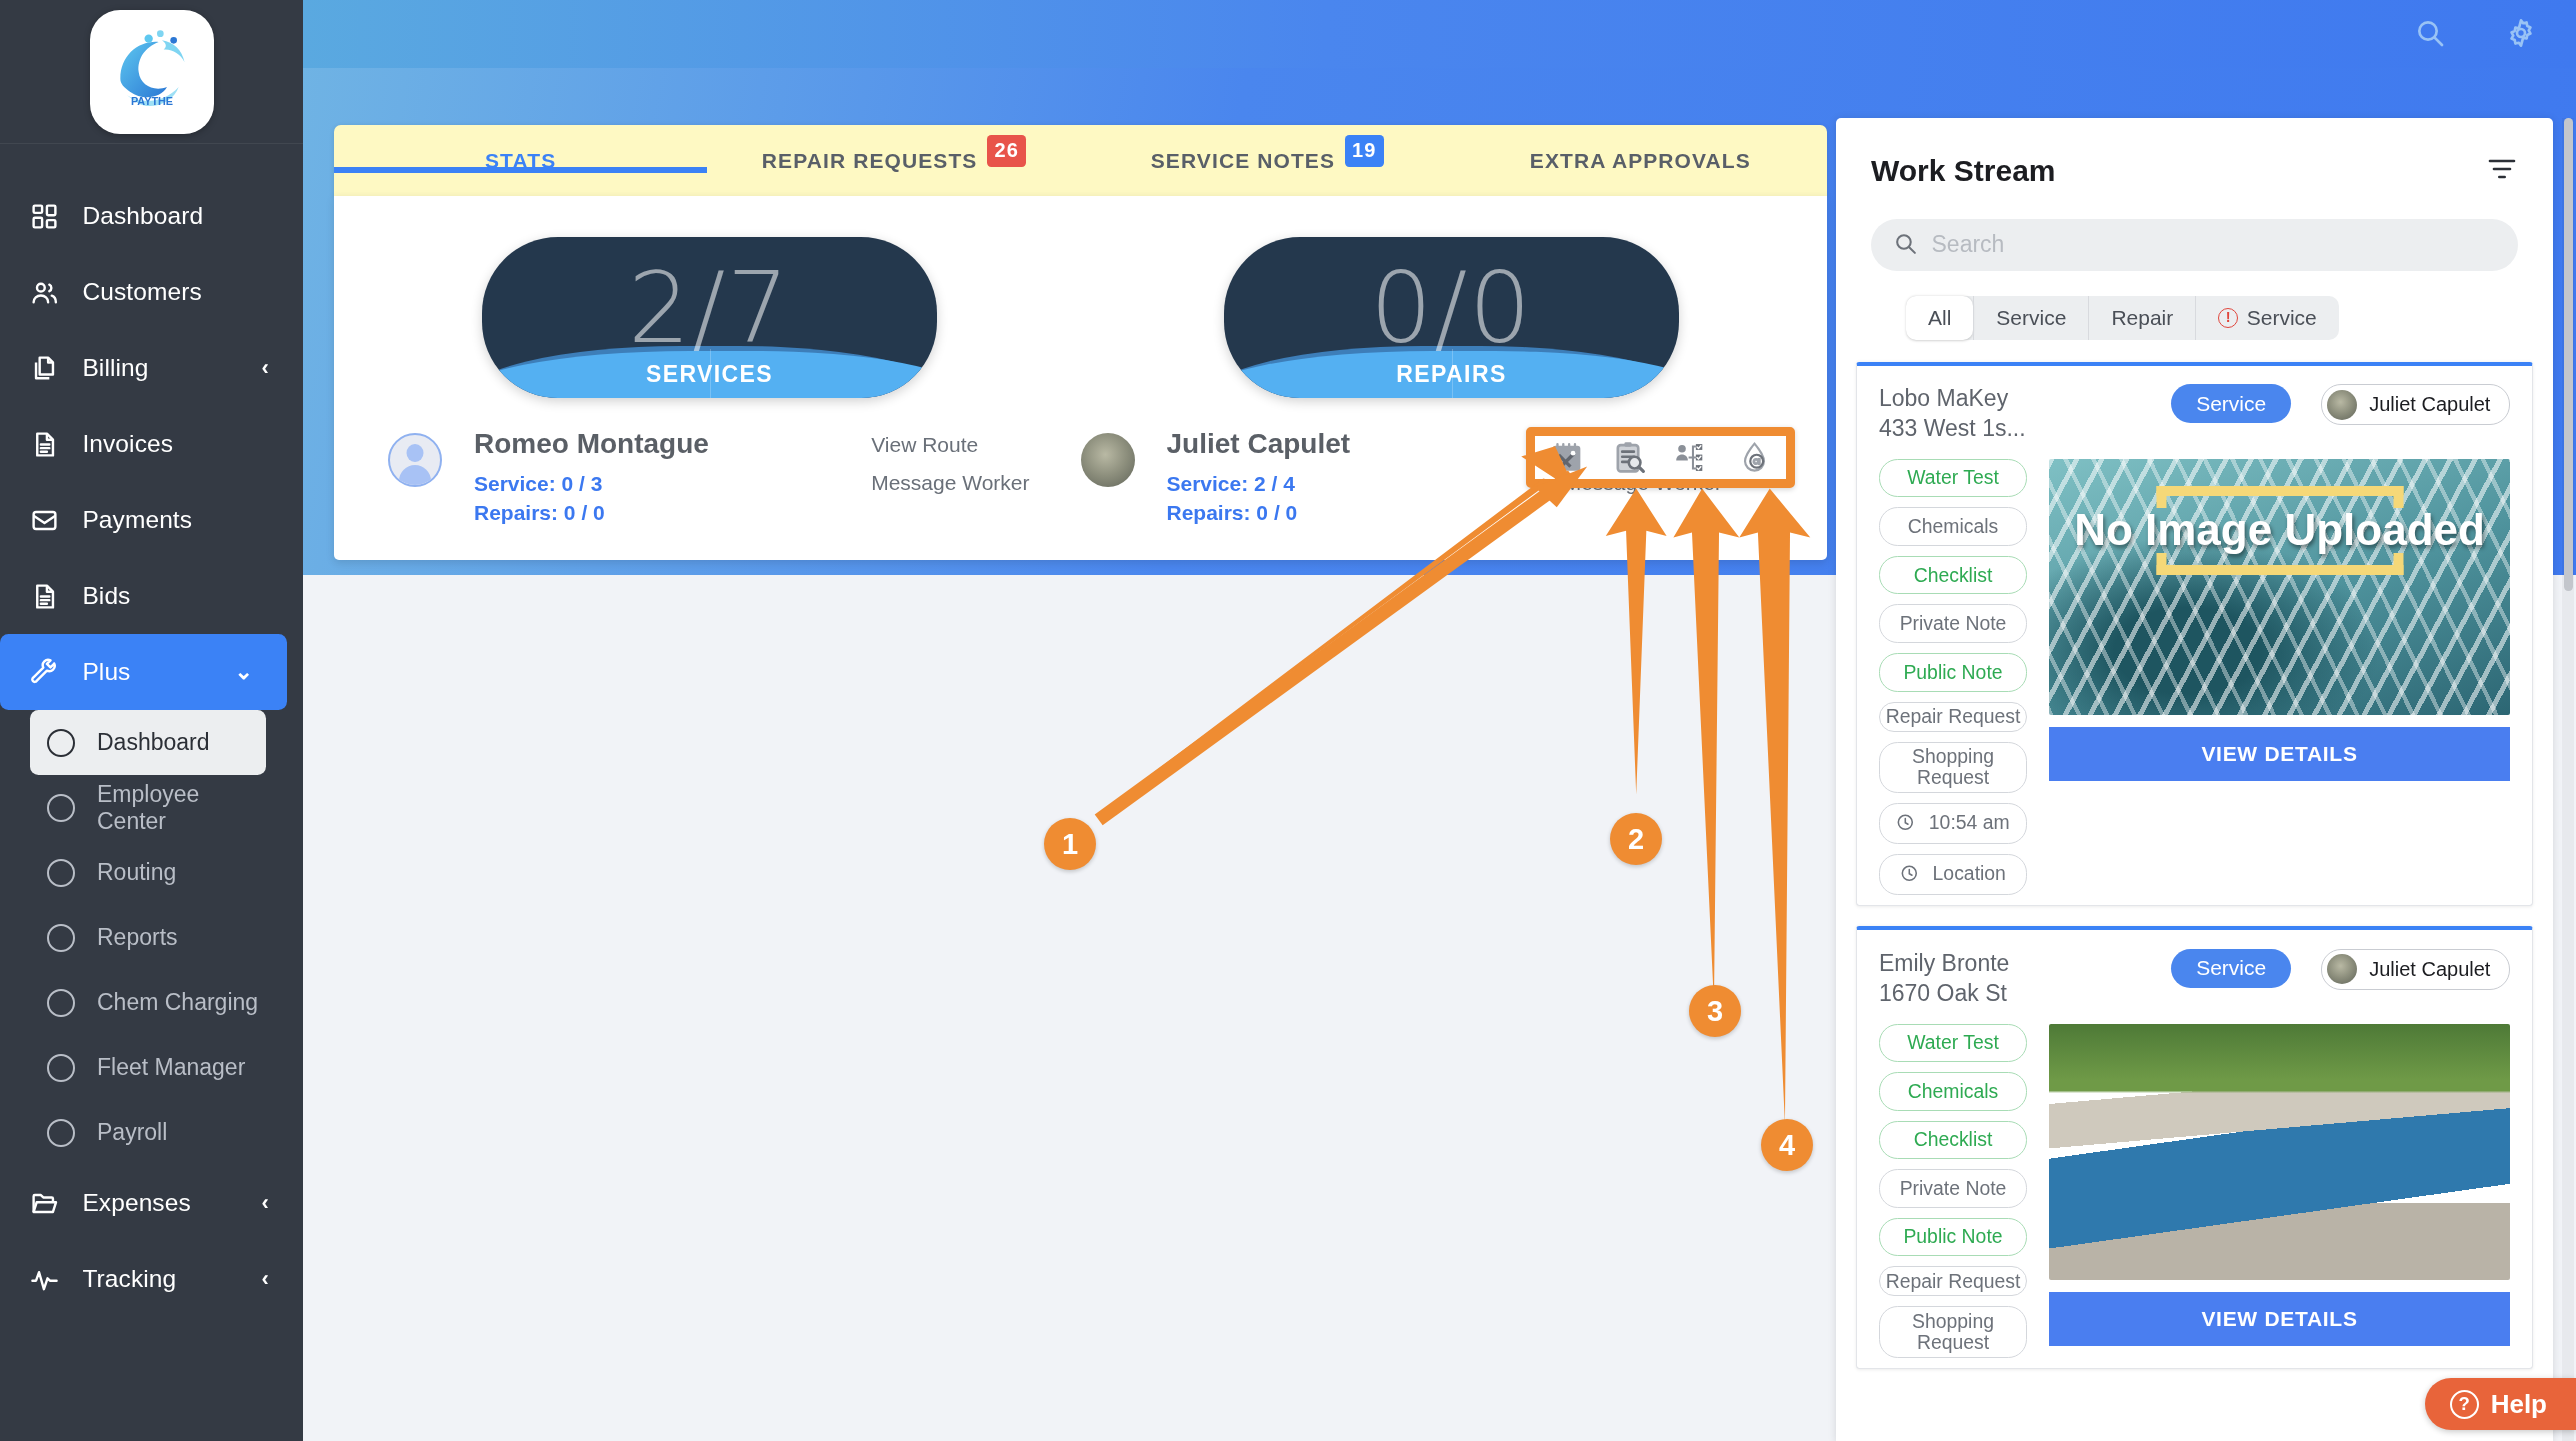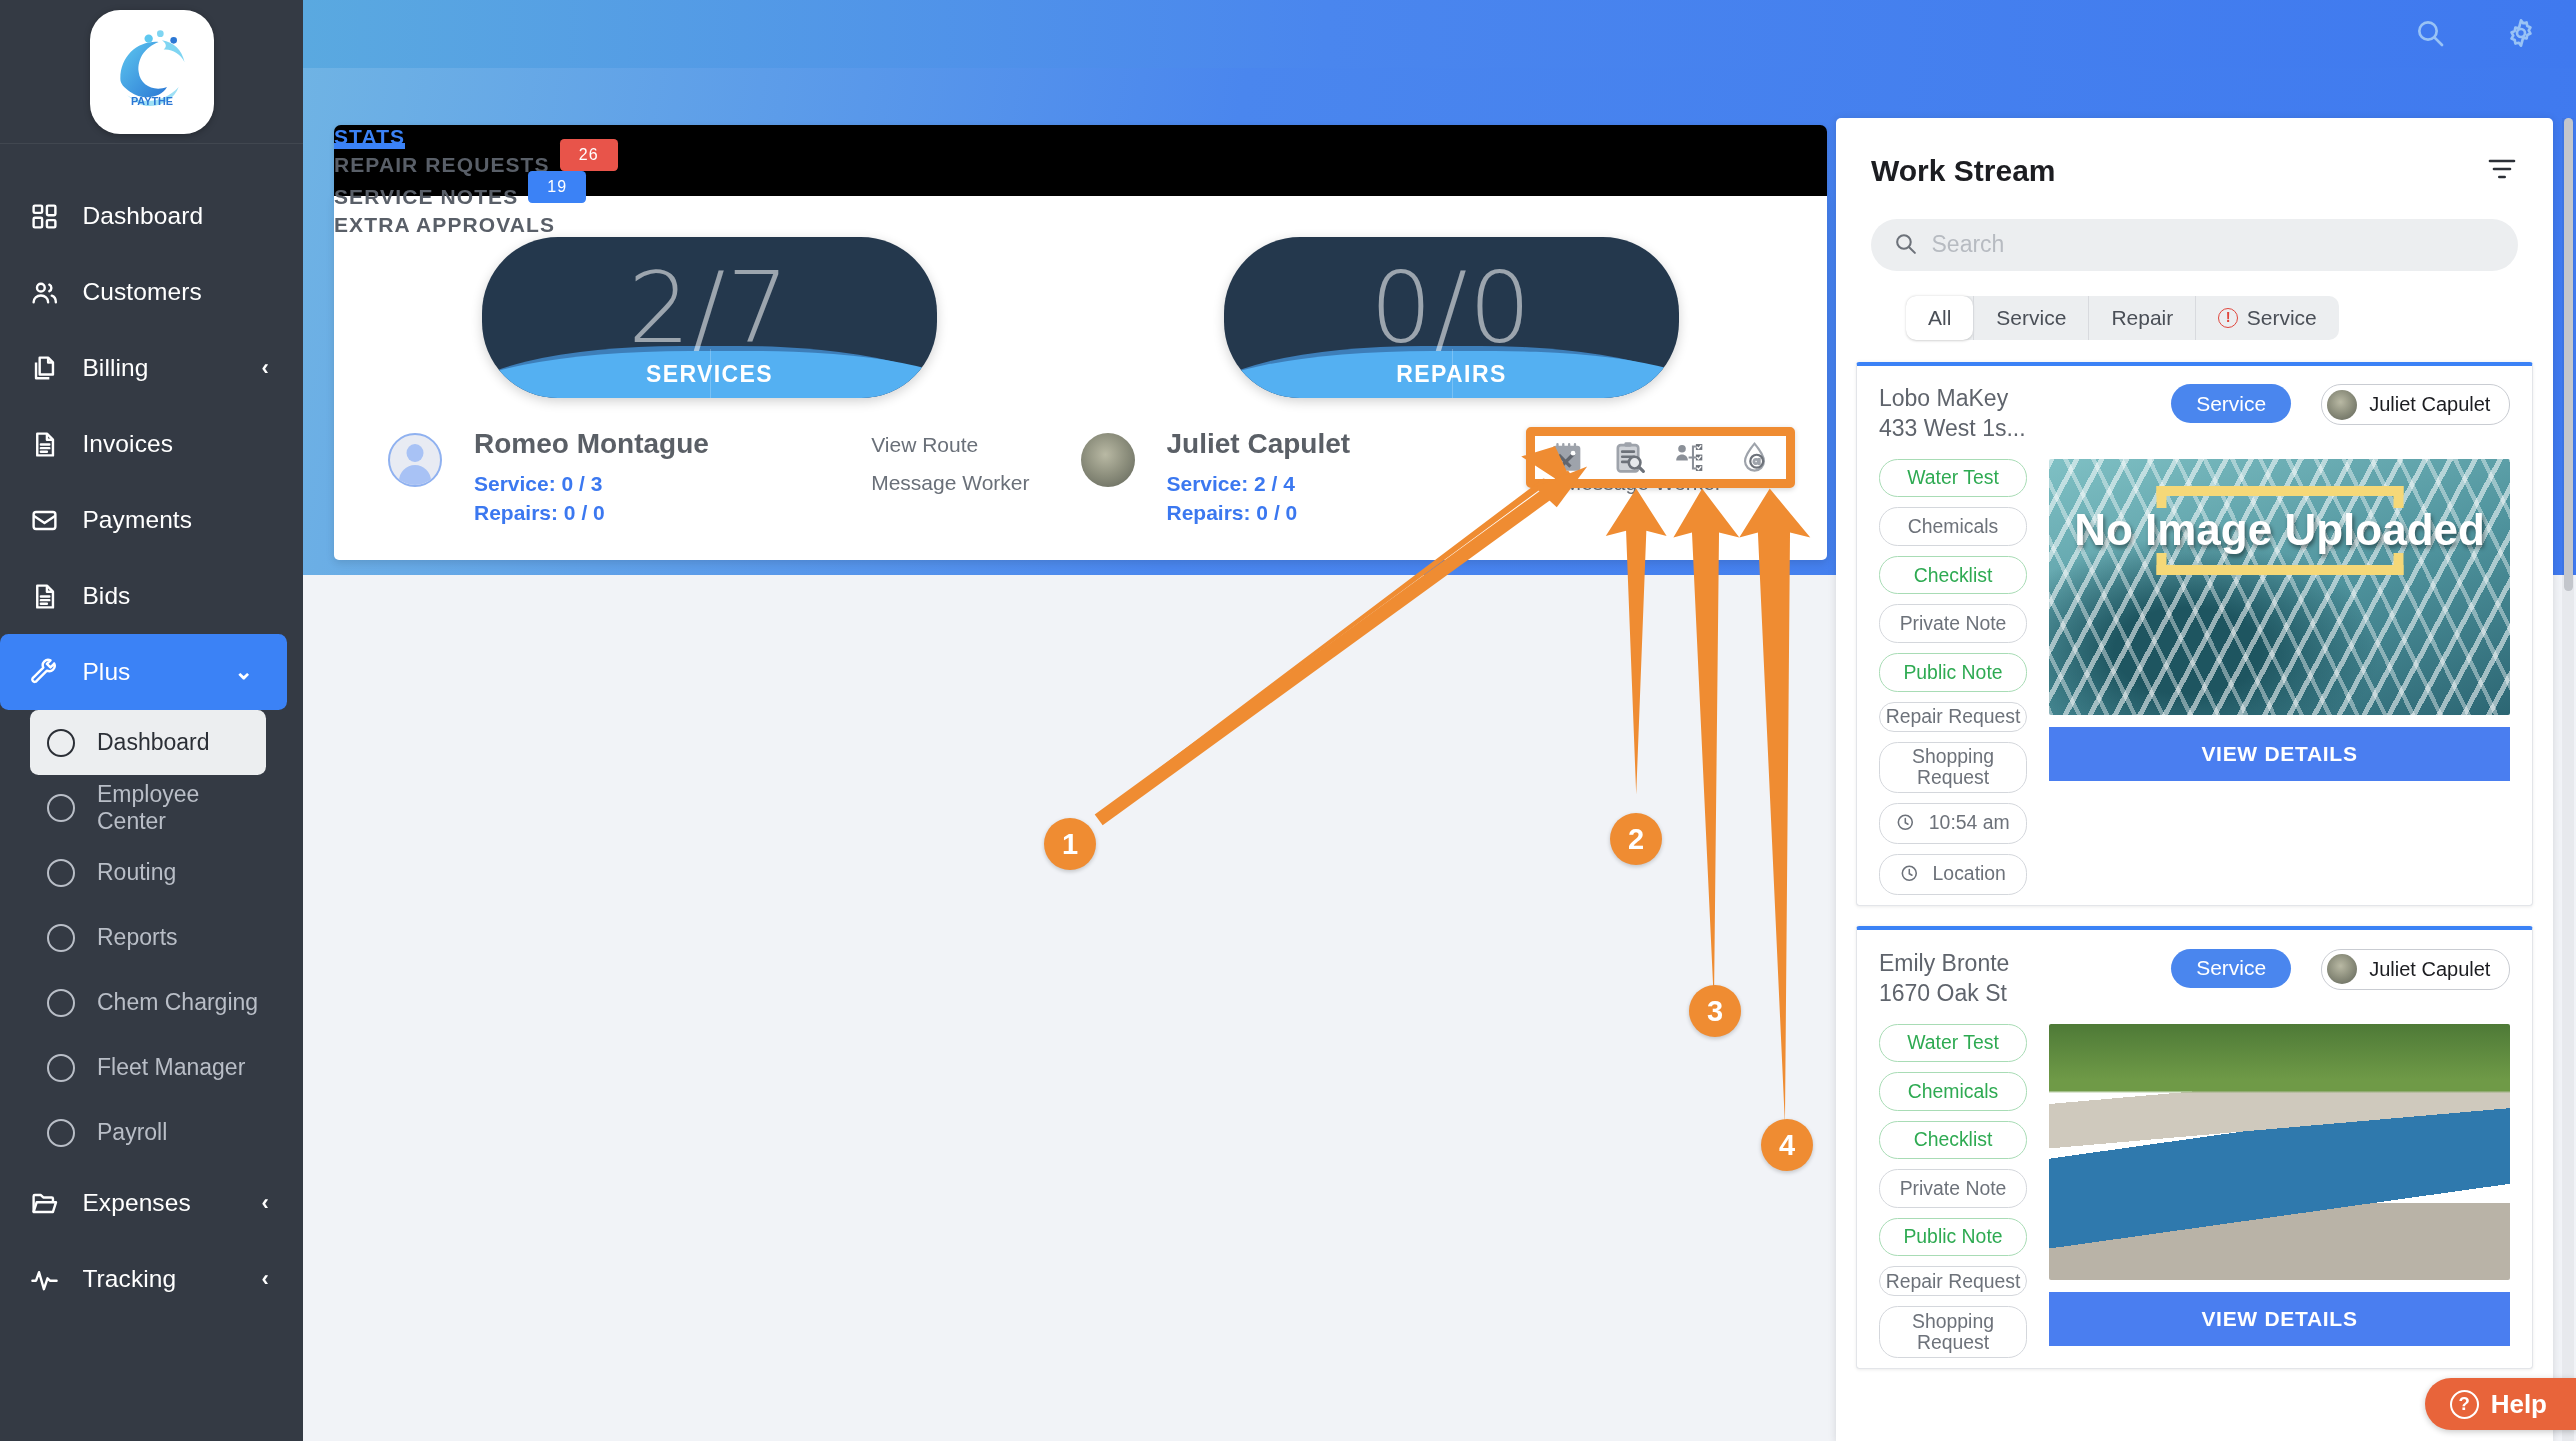--- a/index.html
+++ b/index.html
@@ -98,48 +98,47 @@
     z-index: 1;
   }
 
   
   .main {
     position: absolute; left: 334px; top: 125px;
     width: 1493px;
     z-index: 5;
   }
   .tabs {
-    background: #000000;
+    background: #fef9c3;
     border-radius: 6.8px 6.8px 0 0;
     height: 71px;
-    display: flex; align-items: flex-start;
+    display: flex; align-items: center;
     box-shadow: 0 1.7px 5px rgba(0,0,0,.12);
-    flex-direction: column;
   }
   .tab {
     flex: 1;
     display: flex; align-items: center; justify-content: center;
     gap: 10px;
     font-size: 21px; font-weight: bold;
     letter-spacing: 1.1px;
     color: #595f68;
     position: relative;
     cursor: pointer;
   }
   .tab.active { color: #3b82f6; }
   .tab.active::after {
     content: ""; position: absolute; left: 0; right: 0; bottom: 0;
     height: 6px; background: #3b82f6;
   }
   .badge {
     display: inline-flex; align-items: center; justify-content: center;
     min-width: 31px; height: 32px;
     border-radius: 4.2px;
-    color: #fff; font-size: 16px; font-weight: normal;
-    padding: 0 19px;
+    color: #fff; font-size: 20px; font-weight: bold;
+    padding: 0 7px;
     position: relative; top: -10px;
   }
   .badge.red { background: #e8544a; }
   .badge.blue { background: #3b82f6; }
 
   .stats-card {
     background: #fff;
     border-radius: 0 0 5px 5px;
     padding: 32px 0 30px;
     box-shadow: 0 2.5px 8.5px rgba(0,0,0,.12);

